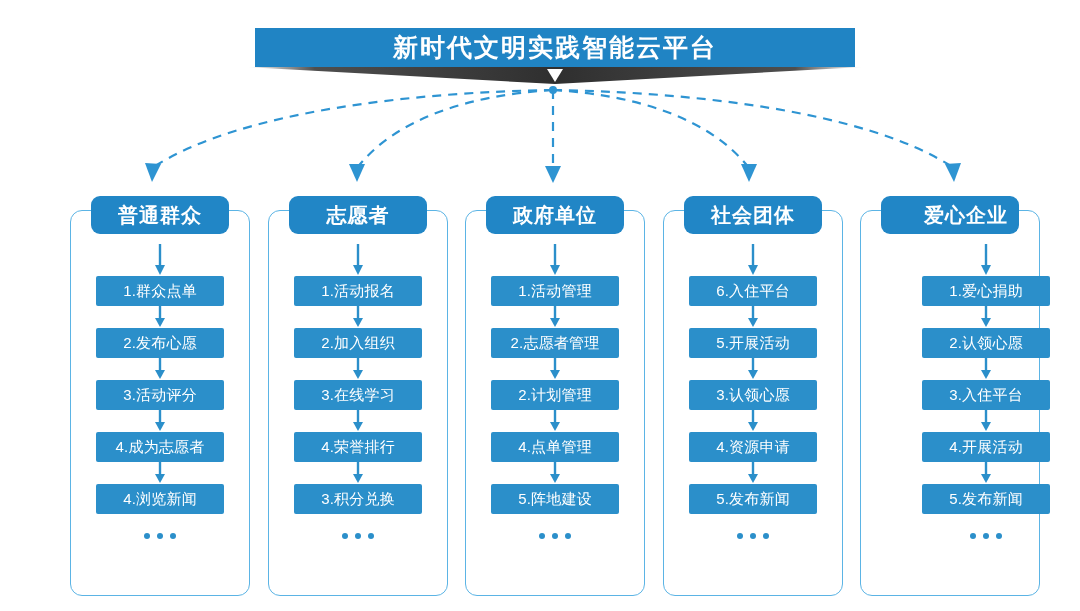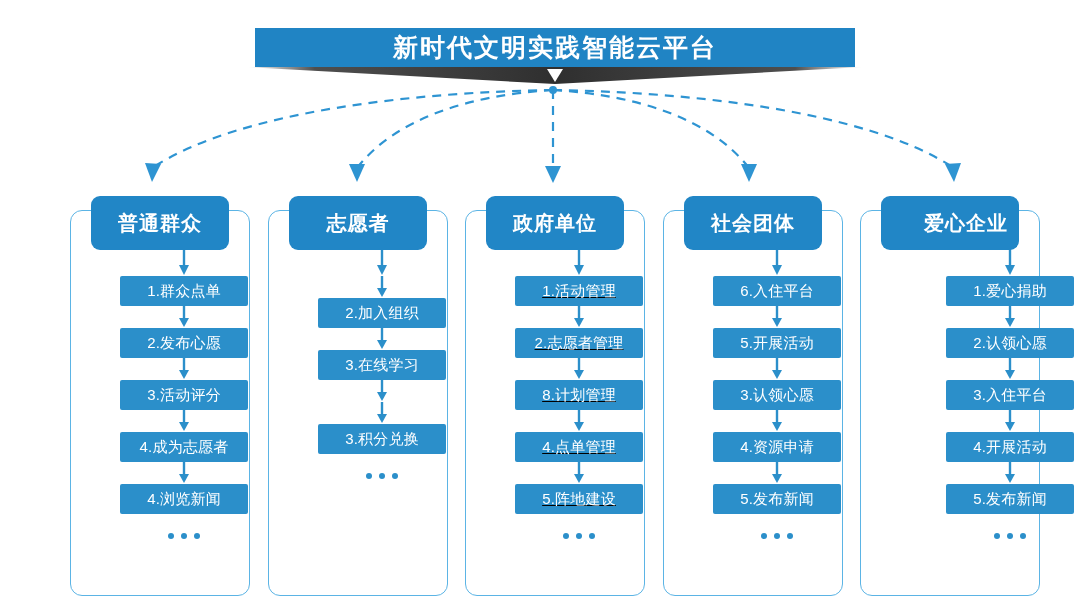--- a/index.html
+++ b/index.html
@@ -88,21 +88,21 @@
   .col-0 { left: 70px; }
   .col-1 { left: 268px; }
   .col-2 { left: 465px; }
   .col-3 { left: 663px; }
   .col-4 { left: 860px; }
 
   .col-header {
     position: absolute;
     top: 0px;
     width: 138px;
-    height: 54px;
+    height: 38px;
     margin-left: 21px;
     background: #2186c6;
     border-radius: 9px;
     color: #ffffff;
     font-size: 20px;
     font-weight: bold;
     letter-spacing: 1px;
     display: flex;
     align-items: center;
     justify-content: center;
@@ -116,25 +116,24 @@
   .ch-3 { left: 663px; }
   .ch-4 { left: 860px; padding-left: 32px; }
 
   .col-body {
     position: absolute;
     top: 48px;
     width: 180px;
     display: flex;
     flex-direction: column;
     align-items: center;
-    margin-left: 24px;
   }
   .cb-0 { left: 70px; }
   .cb-1 { left: 268px; }
-  .cb-2 { left: 465px; text-decoration: underline; }
+  .cb-2 { left: 465px; }
   .cb-3 { left: 663px; }
   .cb-4 { left: 860px; padding-left: 36px; }
 
   .item-box {
     width: 128px;
     height: 30px;
     background: #2b8fca;
     border-radius: 2px;
     color: #ffffff;
     font-size: 15px;
@@ -257,34 +256,36 @@
           <span class="dot"></span>
           <span class="dot"></span>
         </div>
     </div>
 
     <div class="col-body cb-1">
       <svg class="arrow-down first" viewBox="0 0 12 32">
           <line x1="6" y1="0" x2="6" y2="22" stroke="#2b8fca" stroke-width="2.4"></line>
           <polygon points="1,21 11,21 6,31" fill="#2b8fca"></polygon>
         </svg>
+      <div class="item-box">1.活动报名</div>
       <svg class="arrow-down" viewBox="0 0 12 22">
           <line x1="6" y1="0" x2="6" y2="13" stroke="#2b8fca" stroke-width="2.4"></line>
           <polygon points="1,12 11,12 6,21" fill="#2b8fca"></polygon>
         </svg>
       <div class="item-box">2.加入组织</div>
       <svg class="arrow-down" viewBox="0 0 12 22">
           <line x1="6" y1="0" x2="6" y2="13" stroke="#2b8fca" stroke-width="2.4"></line>
           <polygon points="1,12 11,12 6,21" fill="#2b8fca"></polygon>
         </svg>
       <div class="item-box">3.在线学习</div>
       <svg class="arrow-down" viewBox="0 0 12 22">
           <line x1="6" y1="0" x2="6" y2="13" stroke="#2b8fca" stroke-width="2.4"></line>
           <polygon points="1,12 11,12 6,21" fill="#2b8fca"></polygon>
         </svg>
+      <div class="item-box">4.荣誉排行</div>
       <svg class="arrow-down" viewBox="0 0 12 22">
           <line x1="6" y1="0" x2="6" y2="13" stroke="#2b8fca" stroke-width="2.4"></line>
           <polygon points="1,12 11,12 6,21" fill="#2b8fca"></polygon>
         </svg>
       <div class="item-box">3.积分兑换</div>
       <div class="dots">
           <span class="dot"></span>
           <span class="dot"></span>
           <span class="dot"></span>
         </div>
@@ -298,21 +299,21 @@
       <div class="item-box">1.活动管理</div>
       <svg class="arrow-down" viewBox="0 0 12 22">
           <line x1="6" y1="0" x2="6" y2="13" stroke="#2b8fca" stroke-width="2.4"></line>
           <polygon points="1,12 11,12 6,21" fill="#2b8fca"></polygon>
         </svg>
       <div class="item-box">2.志愿者管理</div>
       <svg class="arrow-down" viewBox="0 0 12 22">
           <line x1="6" y1="0" x2="6" y2="13" stroke="#2b8fca" stroke-width="2.4"></line>
           <polygon points="1,12 11,12 6,21" fill="#2b8fca"></polygon>
         </svg>
-      <div class="item-box">8.计划管理</div>
+      <div class="item-box">2.计划管理</div>
       <svg class="arrow-down" viewBox="0 0 12 22">
           <line x1="6" y1="0" x2="6" y2="13" stroke="#2b8fca" stroke-width="2.4"></line>
           <polygon points="1,12 11,12 6,21" fill="#2b8fca"></polygon>
         </svg>
       <div class="item-box">4.点单管理</div>
       <svg class="arrow-down" viewBox="0 0 12 22">
           <line x1="6" y1="0" x2="6" y2="13" stroke="#2b8fca" stroke-width="2.4"></line>
           <polygon points="1,12 11,12 6,21" fill="#2b8fca"></polygon>
         </svg>
       <div class="item-box">5.阵地建设</div>

